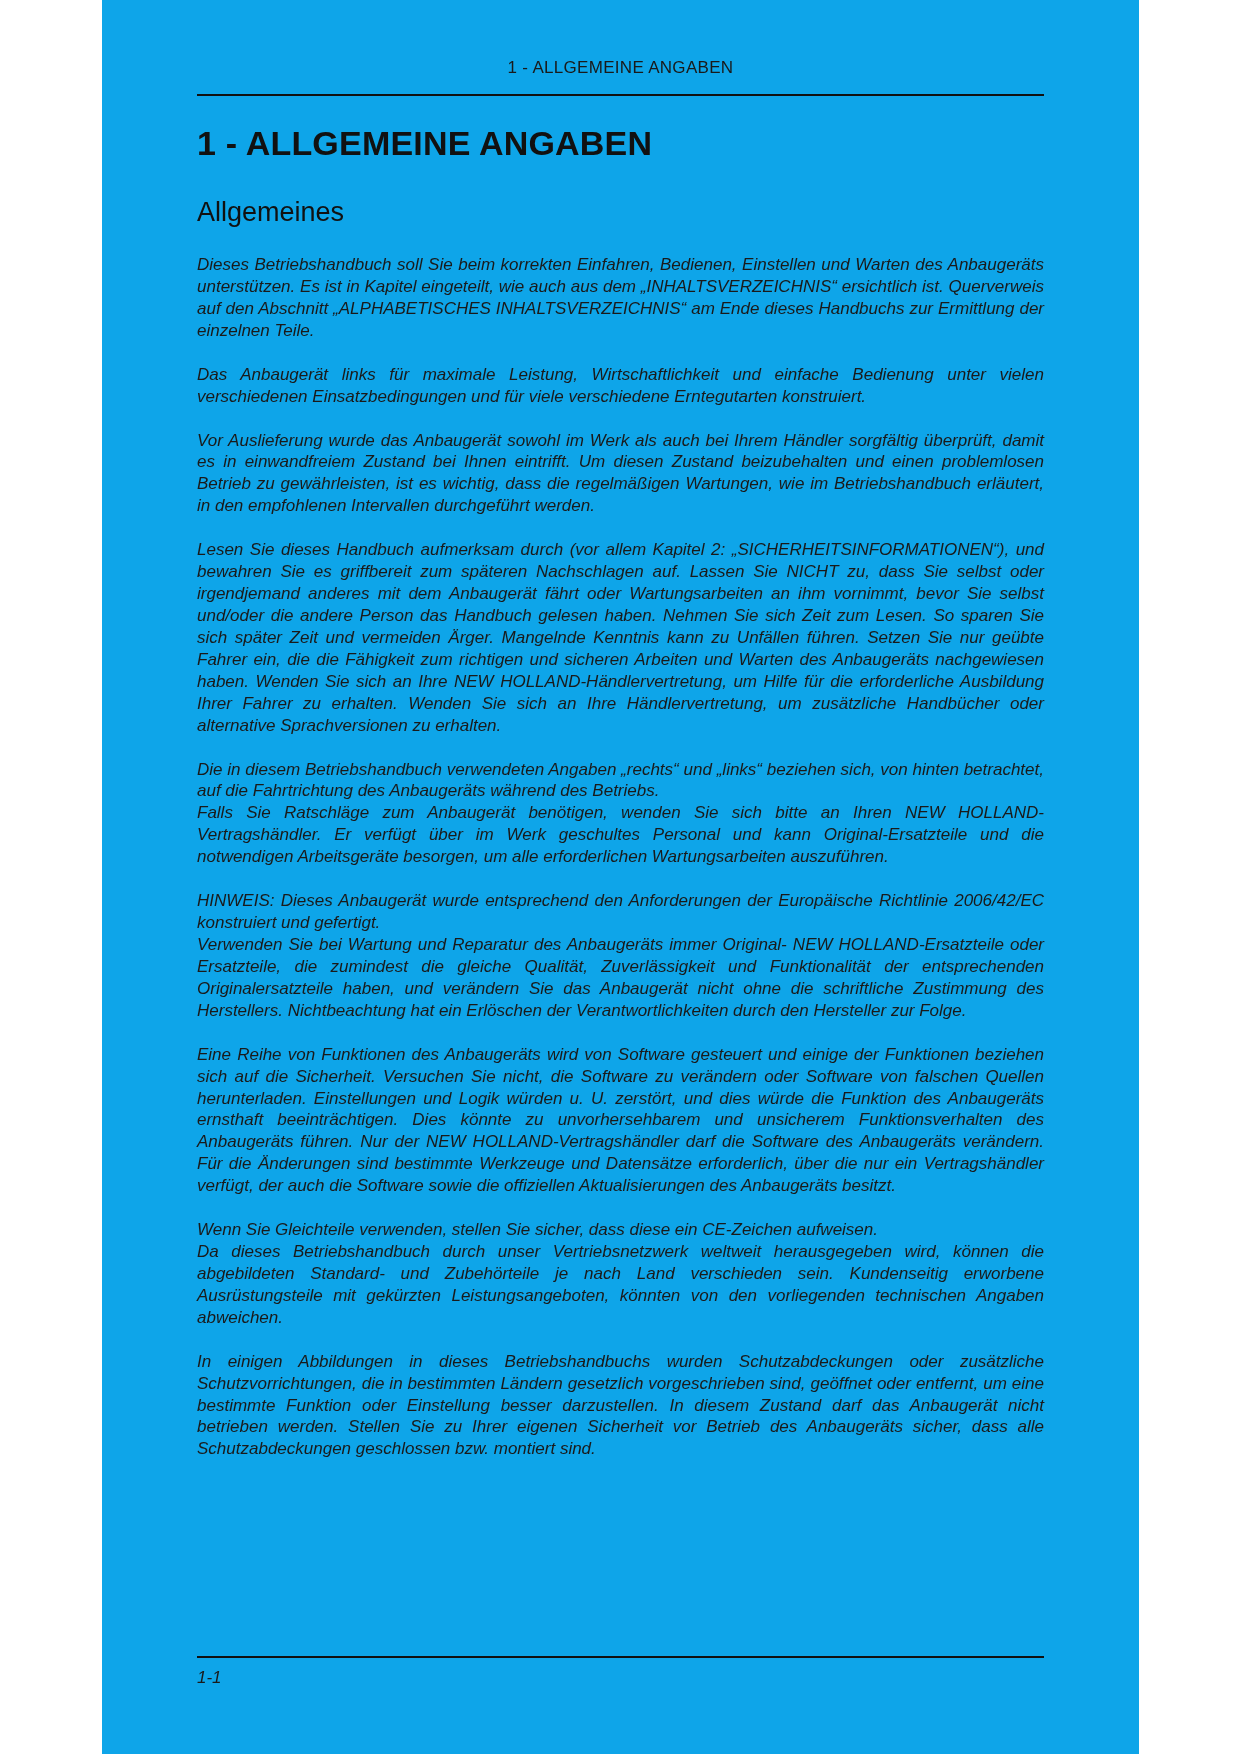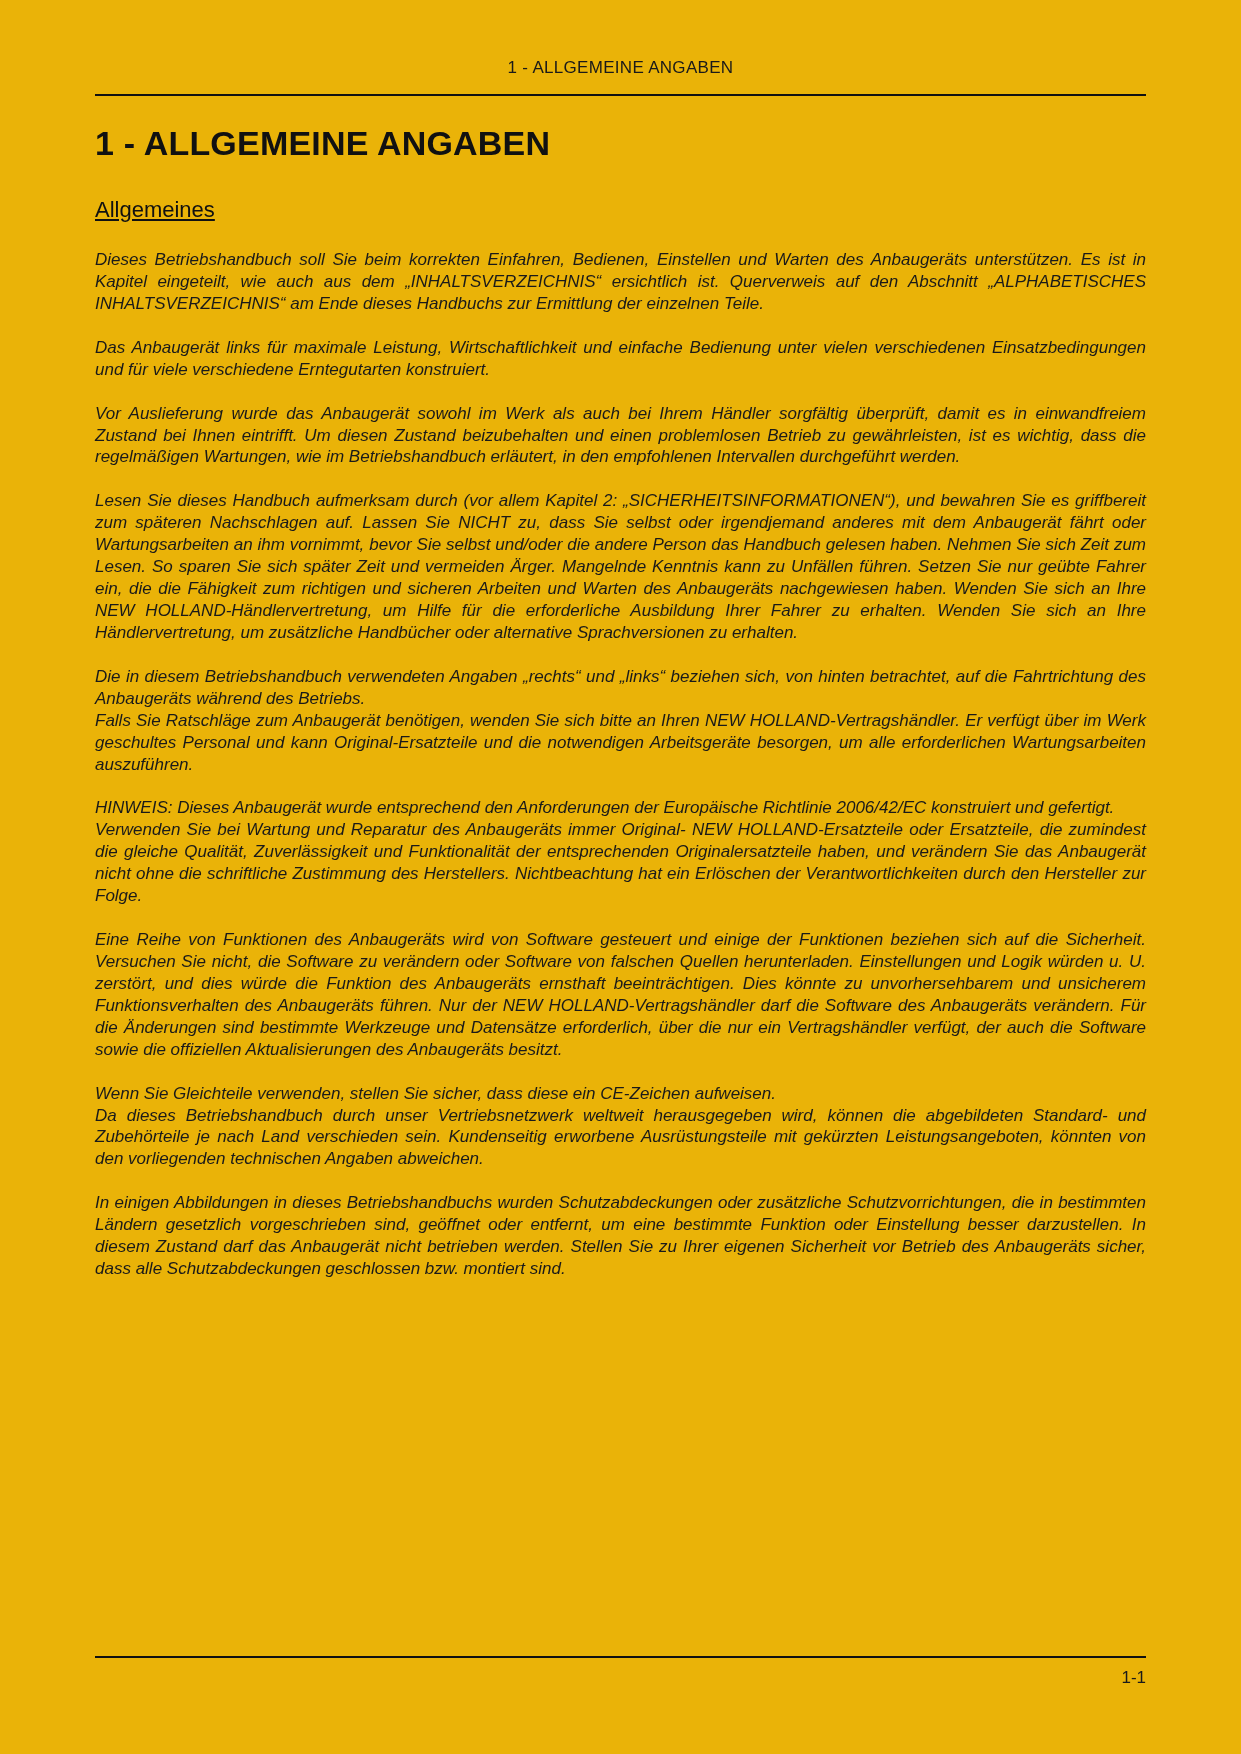--- a/index.html
+++ b/index.html
@@ -2,24 +2,24 @@
 <html lang="de"><head>
 <meta charset="utf-8">
 <style>
   html, body {
     margin: 0;
     padding: 0;
     background: #ffffff;
   }
   .page {
     position: relative;
-    width: 1241px;
+    width: 1037px;
     height: 1754px;
     margin: 0 auto;
-    background: #eab308;
+    background: #0ea5e9;
     color: #1a1a1a;
     font-family: "Liberation Sans", "DejaVu Sans", sans-serif;
     box-sizing: border-box;
   }
   .page-inner {
     padding: 0 95px;
   }
   .running-header {
     padding-top: 58px;
   }
@@ -39,25 +39,24 @@
     padding-top: 28px;
   }
   h1.chapter-title {
     font-size: 34px;
     font-weight: 700;
     margin: 0 0 34px 0;
     letter-spacing: 0.2px;
     color: #111111;
   }
   h2.section-title {
-    font-size: 22px;
+    font-size: 27px;
     font-weight: 400;
     margin: 0 0 26px 0;
     color: #111111;
-    text-decoration: underline;
   }
   p.body-par {
     font-size: 17px;
     line-height: 1.29;
     margin: 0 0 22px 0;
     text-align: justify;
     white-space: pre-line;
     color: #1a1a1a;
     font-style: italic;
   }
@@ -71,24 +70,25 @@
   .page-footer {
     position: absolute;
     left: 95px;
     right: 95px;
     bottom: 66px;
   }
   .footer-rule {
     margin: 0;
   }
   .page-number {
-    text-align: right;
+    text-align: left;
     font-size: 17px;
     margin-top: 10px;
     color: #1a1a1a;
+    font-style: italic;
   }
 </style>
 </head>
 <body>
 
 <div class="page">
   <div class="page-inner">
 
     <header class="running-header">
       <div class="running-header-text">1 - ALLGEMEINE ANGABEN</div>

